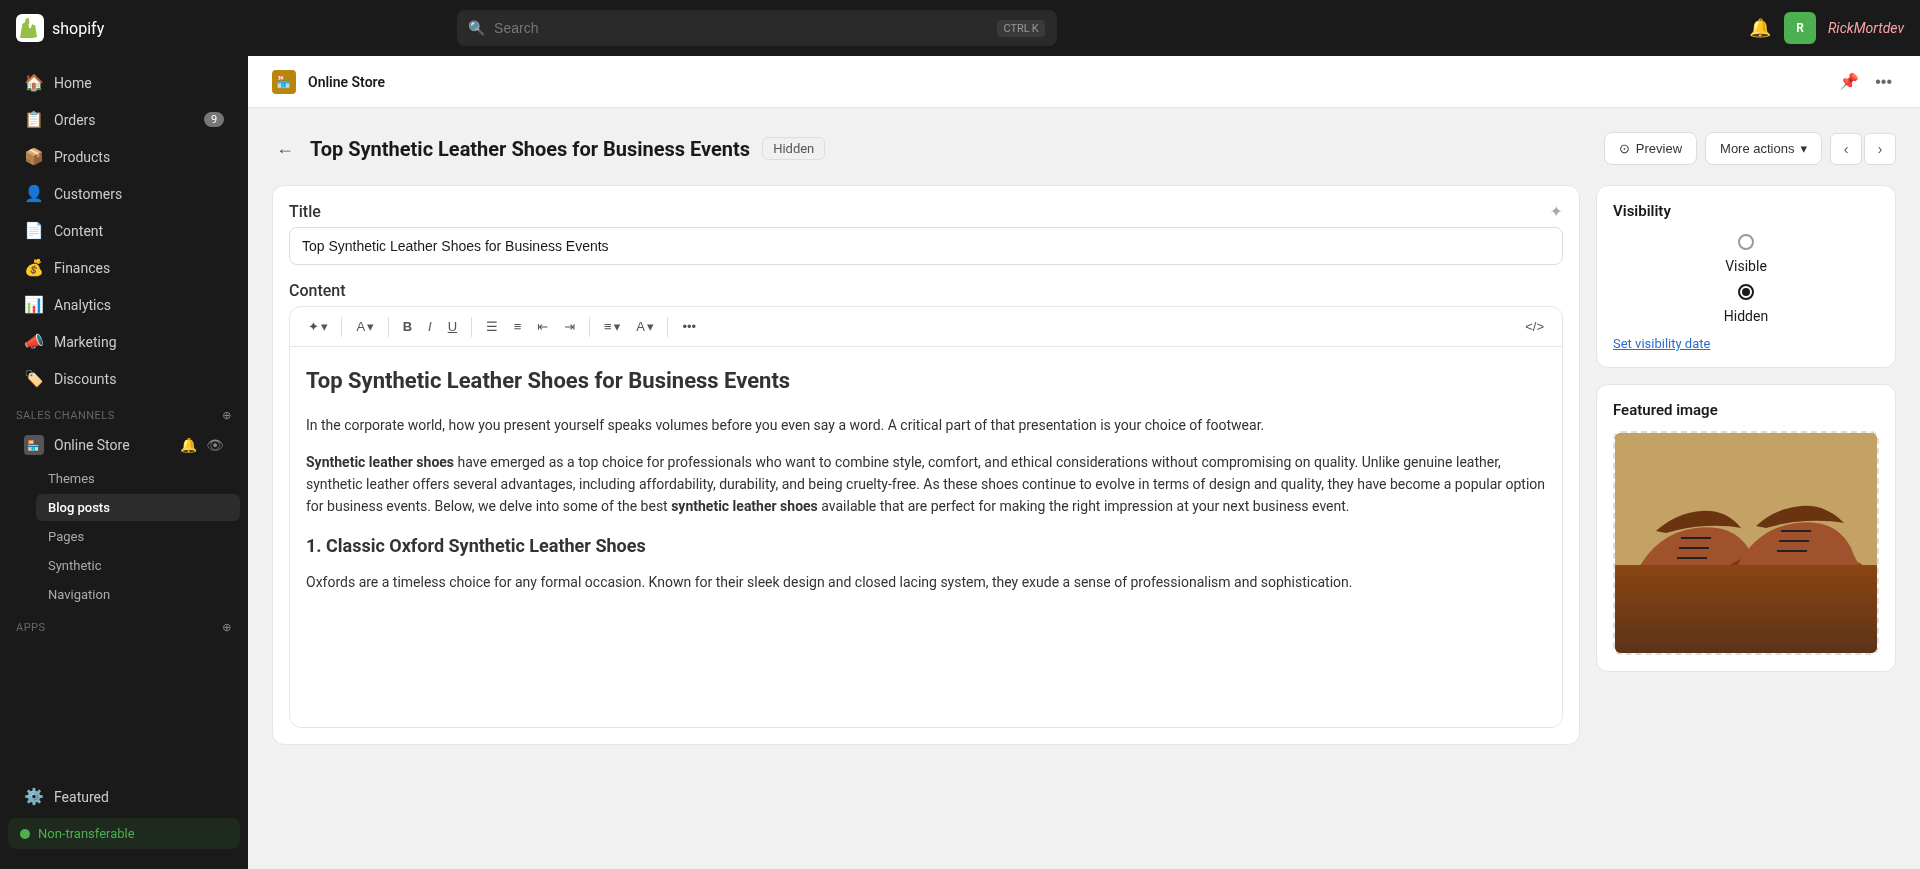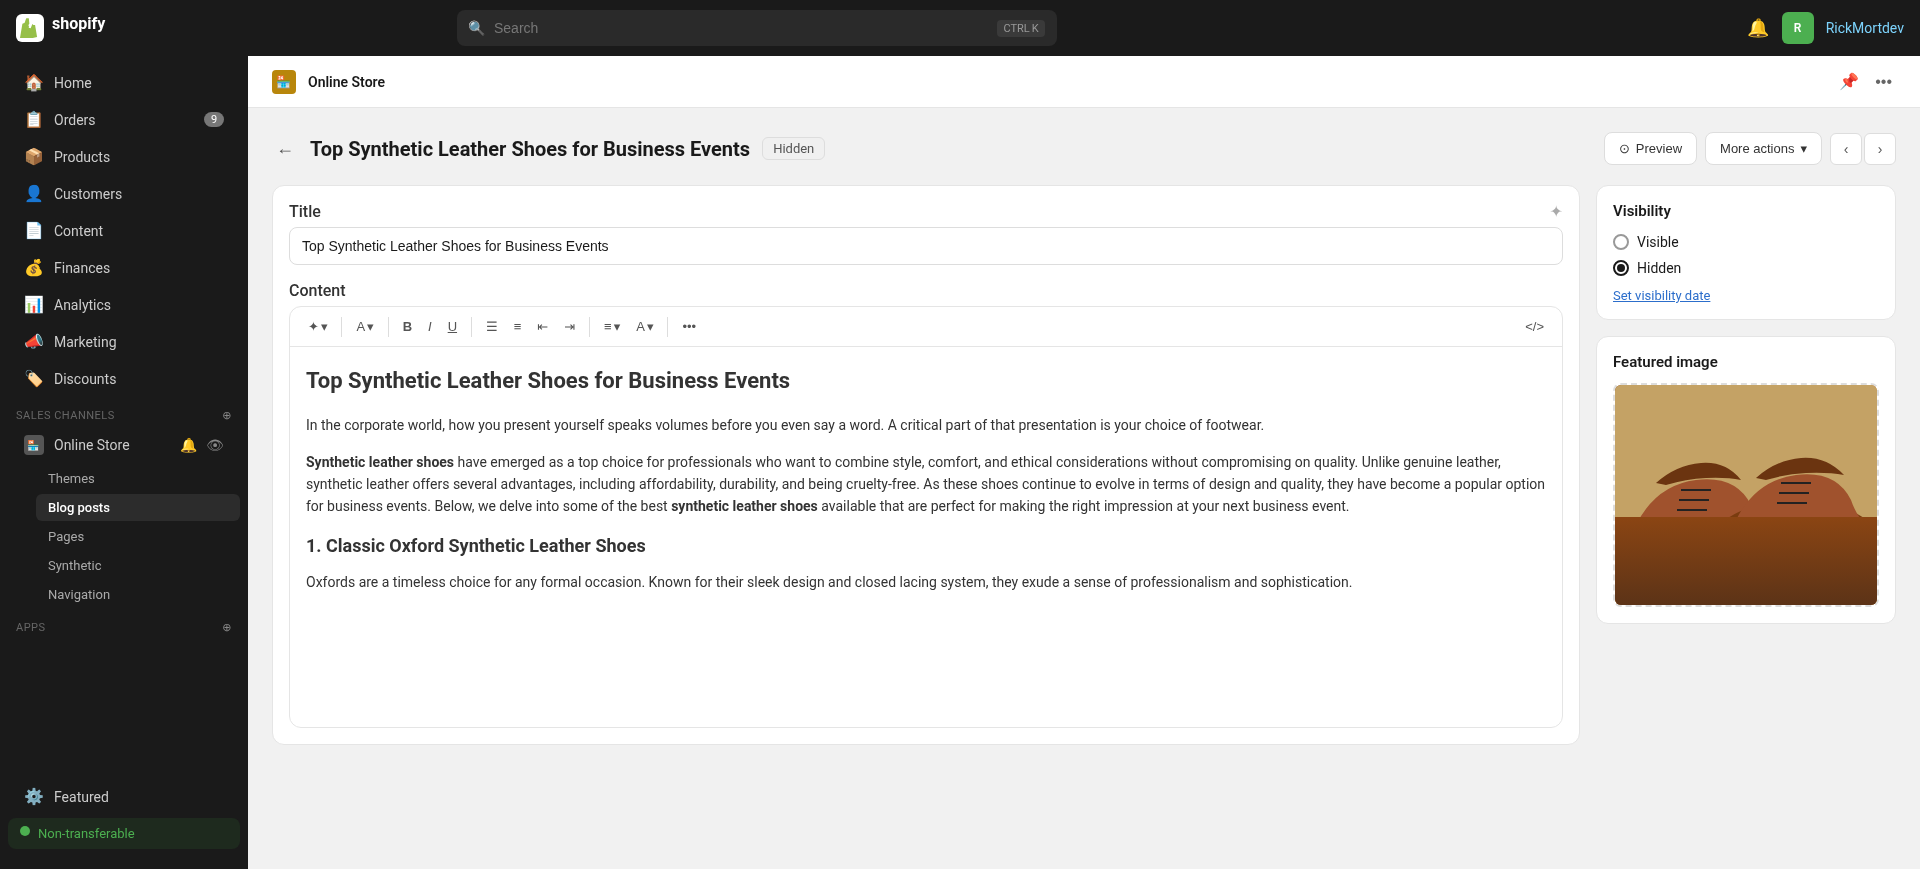--- a/index.html
+++ b/index.html
@@ -11,21 +11,21 @@
       background: #1a1a1a;
       display: flex;
       align-items: center;
       padding: 0 16px;
       gap: 12px;
       position: fixed;
       top: 0; left: 0; right: 0;
       z-index: 100;
     }
     .top-nav-logo {
-      display: flex; align-items: flex-start; gap: 8px; color: #fff; font-size: 16px; font-weight: 700;
+      display: flex; align-items: center; gap: 8px; color: #fff; font-size: 16px; font-weight: 400;
     }
     .shopify-icon {
       width: 28px; height: 28px; background: #fff; border-radius: 6px;
       display: flex; align-items: center; justify-content: center;
     }
     .shopify-icon svg { width: 20px; height: 20px; }
     .search-bar {
       flex: 1; max-width: 600px; margin: 0 auto;
       background: #2a2a2a; border-radius: 8px;
       display: flex; align-items: center;
@@ -45,21 +45,21 @@
     }
     .bell-btn {
       background: none; border: none; cursor: pointer;
       color: #aaa; font-size: 18px; display: flex; align-items: center;
     }
     .avatar {
       width: 32px; height: 32px; background: #4caf50; border-radius: 6px;
       display: flex; align-items: center; justify-content: center;
       color: #fff; font-size: 12px; font-weight: 600; cursor: pointer;
     }
-    .username { color: #7dd3fc; font-size: 14px; cursor: pointer; }
+    .username { color: #fca5a5; font-size: 14px; cursor: pointer; font-style: italic; }
 
     
     .layout { display: flex; margin-top: 56px; height: calc(100vh - 56px); }
 
     
     .sidebar {
       width: 248px; min-width: 248px;
       background: #1a1a1a;
       color: #ccc;
       display: flex; flex-direction: column;
@@ -96,21 +96,21 @@
       display: flex; align-items: center; justify-content: center; font-size: 10px;
     }
     .online-store-row .os-actions { margin-left: auto; display: flex; gap: 8px; color: #888; }
 
     .sidebar-bottom {
       margin-top: auto; padding: 8px 0;
     }
     .non-transferable {
       margin: 4px 8px; padding: 8px 12px;
       background: #1e2a1e; border-radius: 8px;
-      display: flex; gap: 8px;
+      display: flex; align-items: center; gap: 8px;
       color: #4caf50; font-size: 13px; cursor: pointer;
     }
     .nt-dot { width: 10px; height: 10px; border-radius: 50%; background: #4caf50; }
 
     
     .main-content {
       flex: 1; overflow-y: auto; background: #f1f1f1;
     }
 
     
@@ -202,21 +202,21 @@
       font-size: 14px; line-height: 1.6; color: #333;
       position: relative;
     }
     .editor-h1 { font-size: 22px; font-weight: 700; margin-bottom: 16px; }
     .editor-h2 { font-size: 18px; font-weight: 700; margin: 8px 0 10px; }
     .editor-p { margin-bottom: 14px; }
 
     
     .visibility-title { font-size: 15px; font-weight: 600; margin-bottom: 14px; }
     .radio-group { display: flex; flex-direction: column; gap: 10px; }
-    .radio-item { display: flex; align-items: center; gap: 8px; cursor: pointer; }
+    .radio-item { display: flex; align-items: center; gap: 8px; cursor: pointer; flex-direction: column; }
     .radio-circle {
       width: 16px; height: 16px; border-radius: 50%; border: 2px solid #999;
       display: flex; align-items: center; justify-content: center; flex-shrink: 0;
     }
     .radio-circle.checked { border-color: #1a1a1a; }
     .radio-circle.checked::after {
       content: ''; width: 8px; height: 8px; border-radius: 50%; background: #1a1a1a;
     }
     .radio-label { font-size: 14px; }
     .set-visibility-link {

